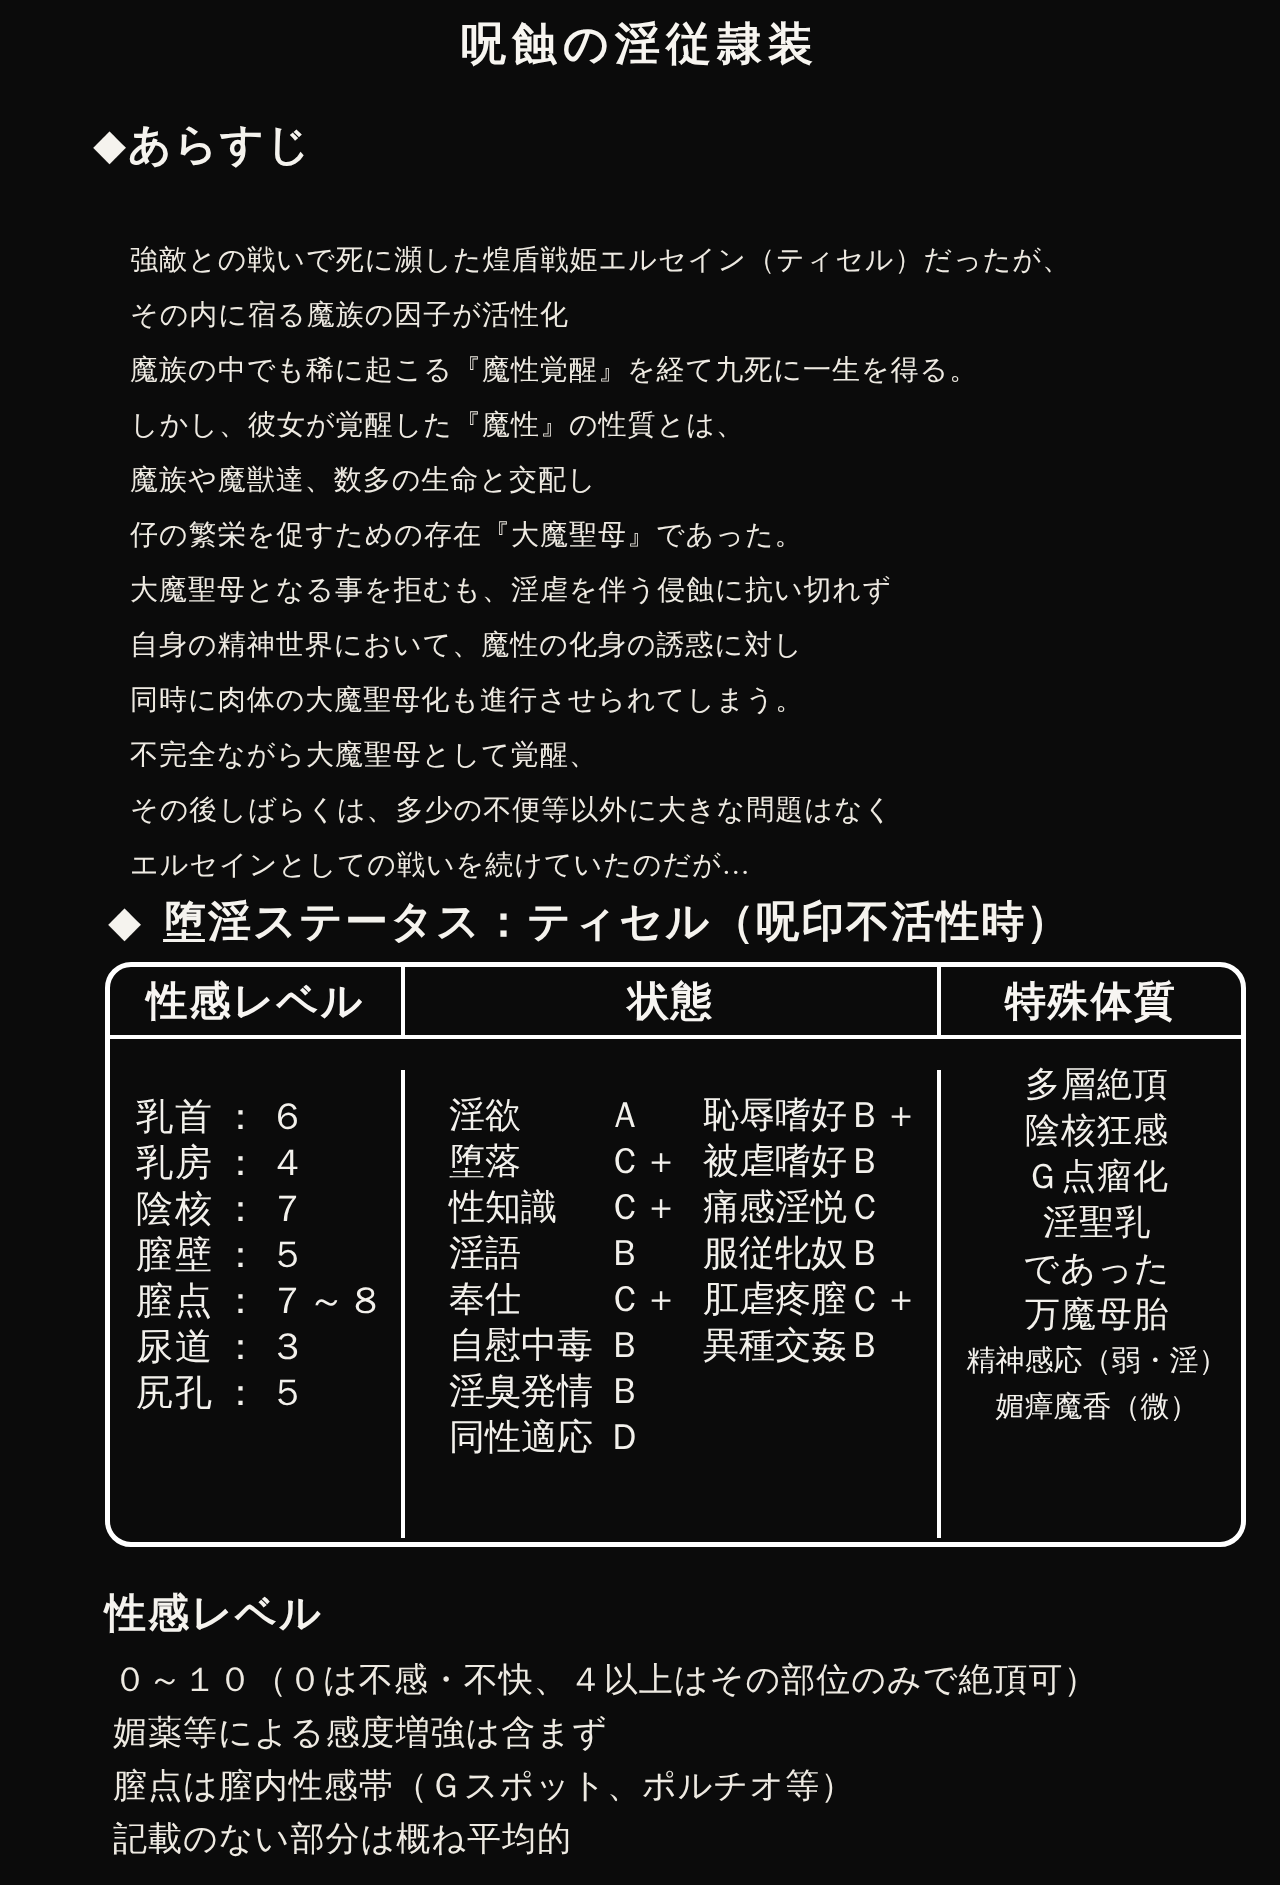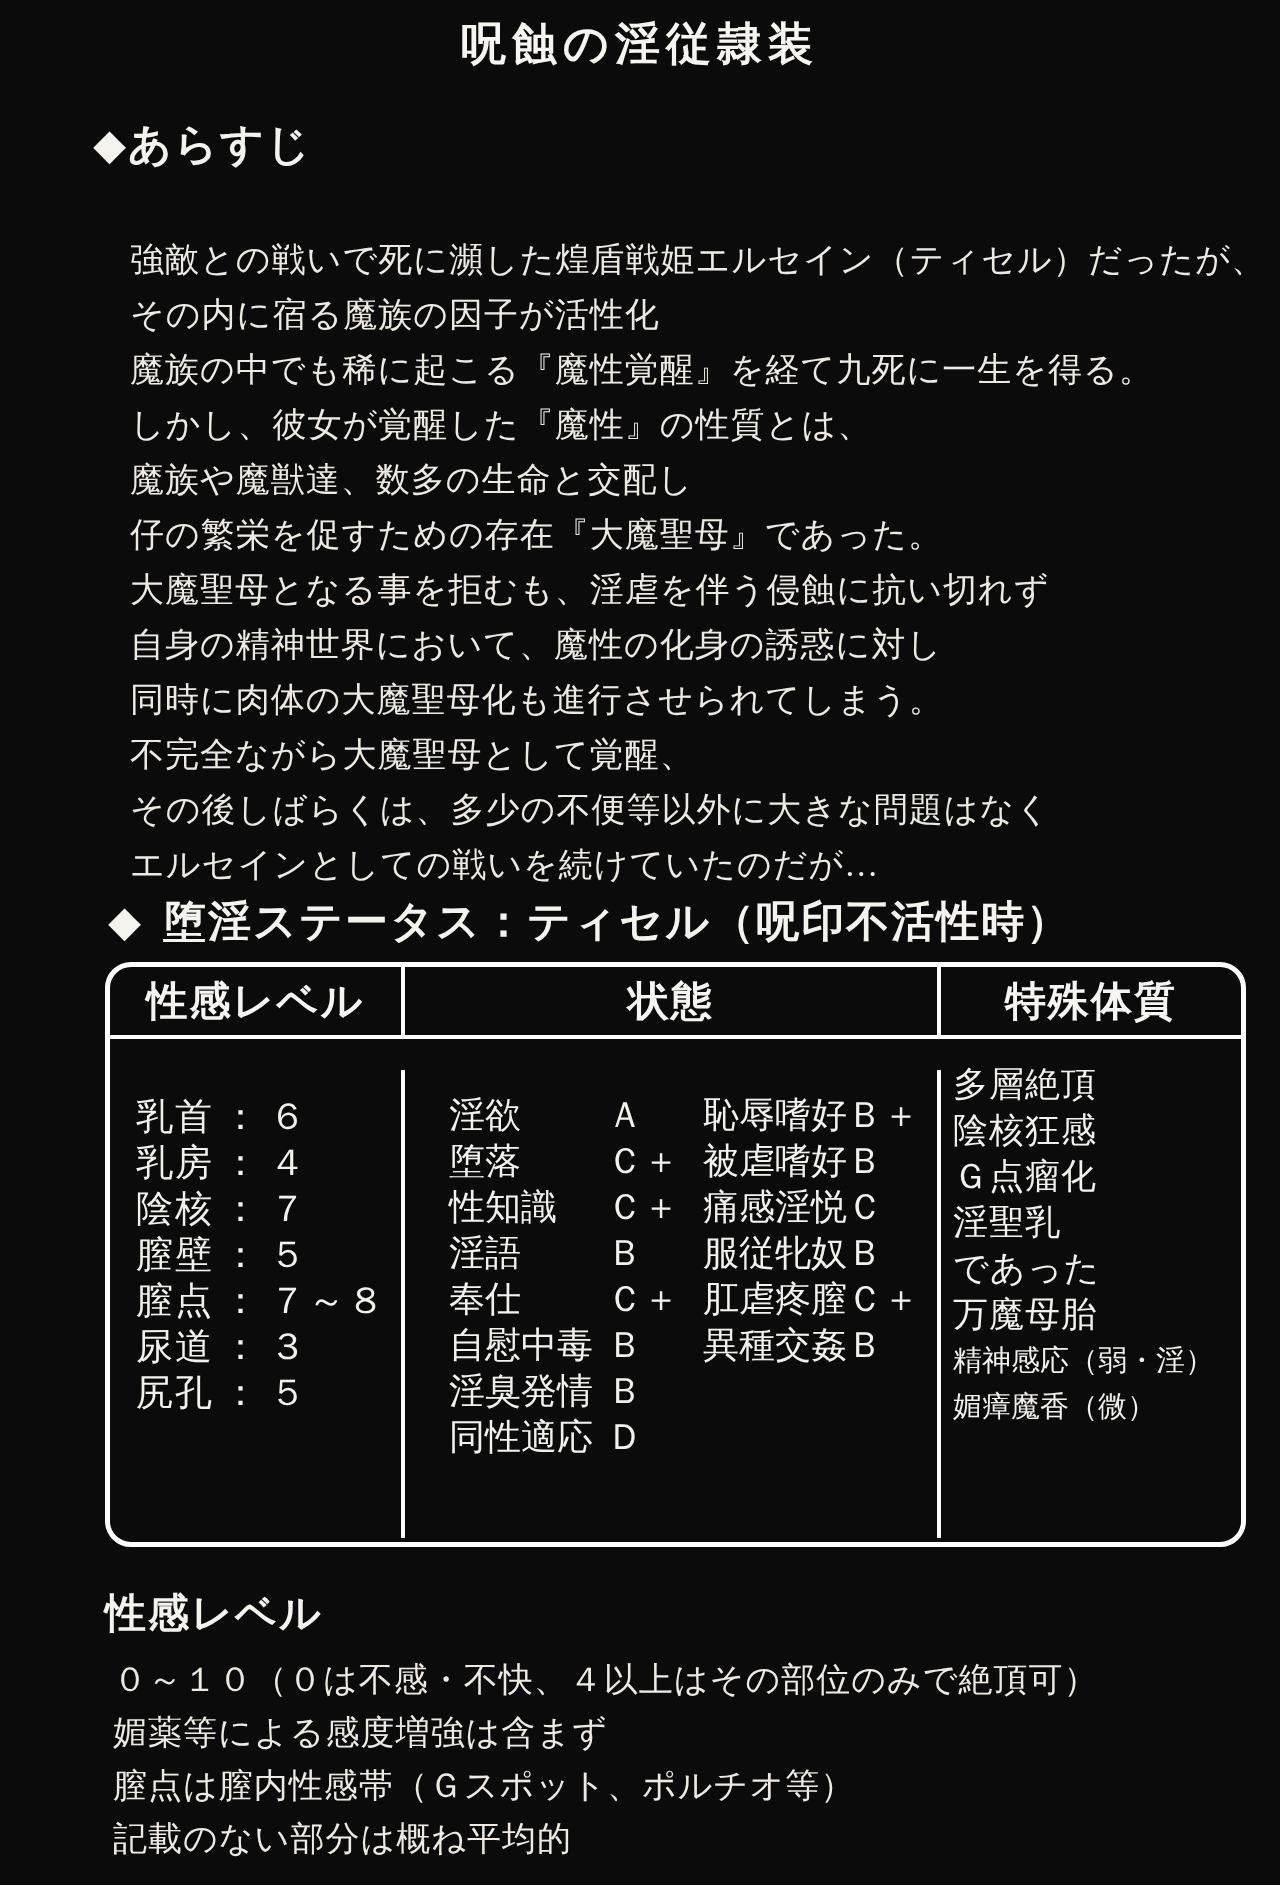--- a/index.html
+++ b/index.html
@@ -26,21 +26,21 @@
     letter-spacing:2px;white-space:nowrap;
   }
   .sec-head .diamond{display:inline-block;}
   .synopsis-head{top:116px;left:93px;}
   .status-head{top:893px;left:108px;}
   .status-head .diamond{margin-right:20px;}
   
   .synopsis{
     position:absolute;top:232px;left:130px;width:1110px;
     font-family:"Liberation Serif","DejaVu Serif",serif;
-    font-size:34px;line-height:55px;color:#eeeae2;
+    font-size:28px;line-height:55px;color:#eeeae2;
     letter-spacing:1px;white-space:nowrap;
   }
   
   .status-table{
     position:absolute;top:962px;left:105px;
     width:1141px;height:585px;
     border:5px solid #ffffff;border-radius:26px;
     box-sizing:border-box;
     background:transparent;
   }
@@ -49,21 +49,21 @@
     display:flex;align-items:center;justify-content:center;
     font-size:41px;font-weight:bold;color:#f7f5f2;
     border-bottom:4px solid #ffffff;letter-spacing:2px;
   }
   .th.c1,.th.c2{border-right:4px solid #ffffff;}
   .tbody{display:grid;grid-template-columns:295px 536px 1fr;height:499px;}
   .td{box-sizing:border-box;}
   .td.c1,.td.c2{border-right:4px solid #ffffff;margin-top:31px;}
   .td.c1{padding:24px 0 0 26px;}
   .td.c2{padding:22px 0 0 44px;display:flex;align-items:flex-start;}
-  .td.c3{padding:22px 0 0 12px;}
+  .td.c3{padding:22px 0 0 12px;text-align:center;}
   .sens-row{
     font-size:37px;line-height:46px;font-weight:500;
     color:#f3f1ec;letter-spacing:2px;white-space:nowrap;
   }
   .sens-row .sep{margin:0 8px;}
   .stat-col{display:flex;flex-direction:column;}
   .stat-col.left{width:248px;flex:0 0 248px;}
   .stat-row{display:flex;font-size:36px;line-height:46px;font-weight:500;color:#f3f1ec;white-space:nowrap;}
   .stat-col.left .stat-label{width:158px;flex:0 0 158px;}
   .stat-col.right .stat-label{width:150px;flex:0 0 150px;text-align:right;}

